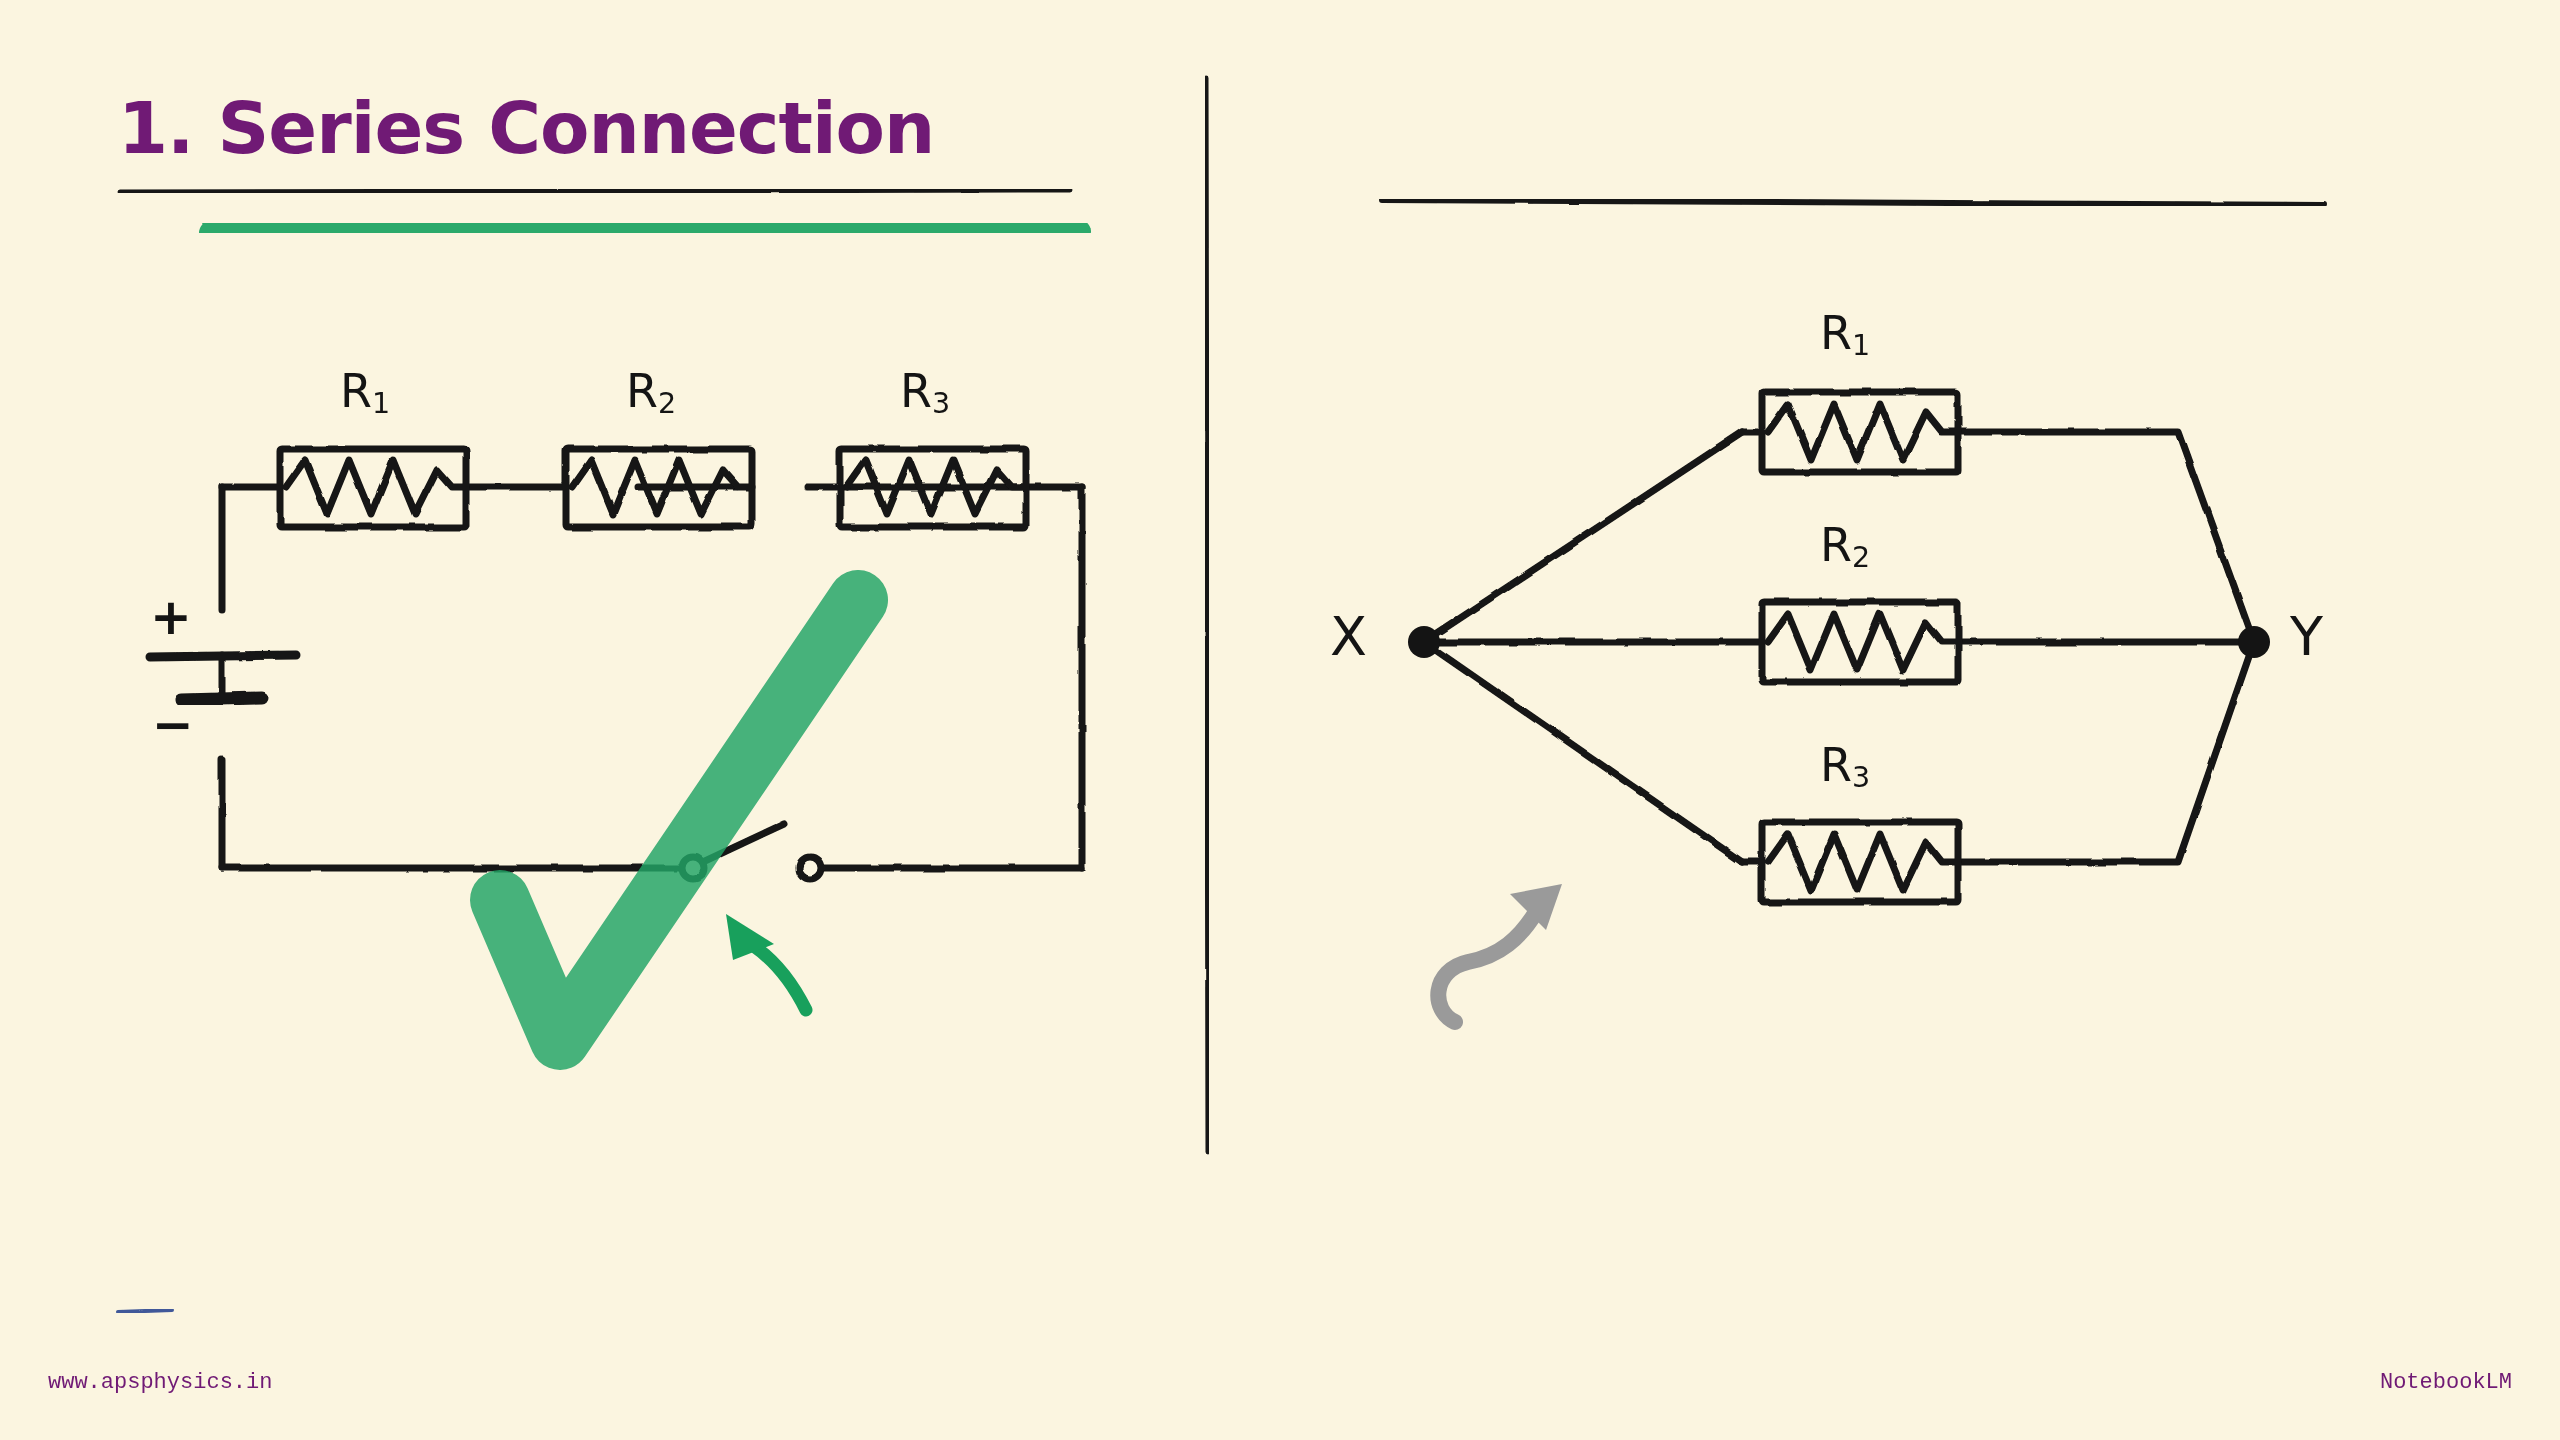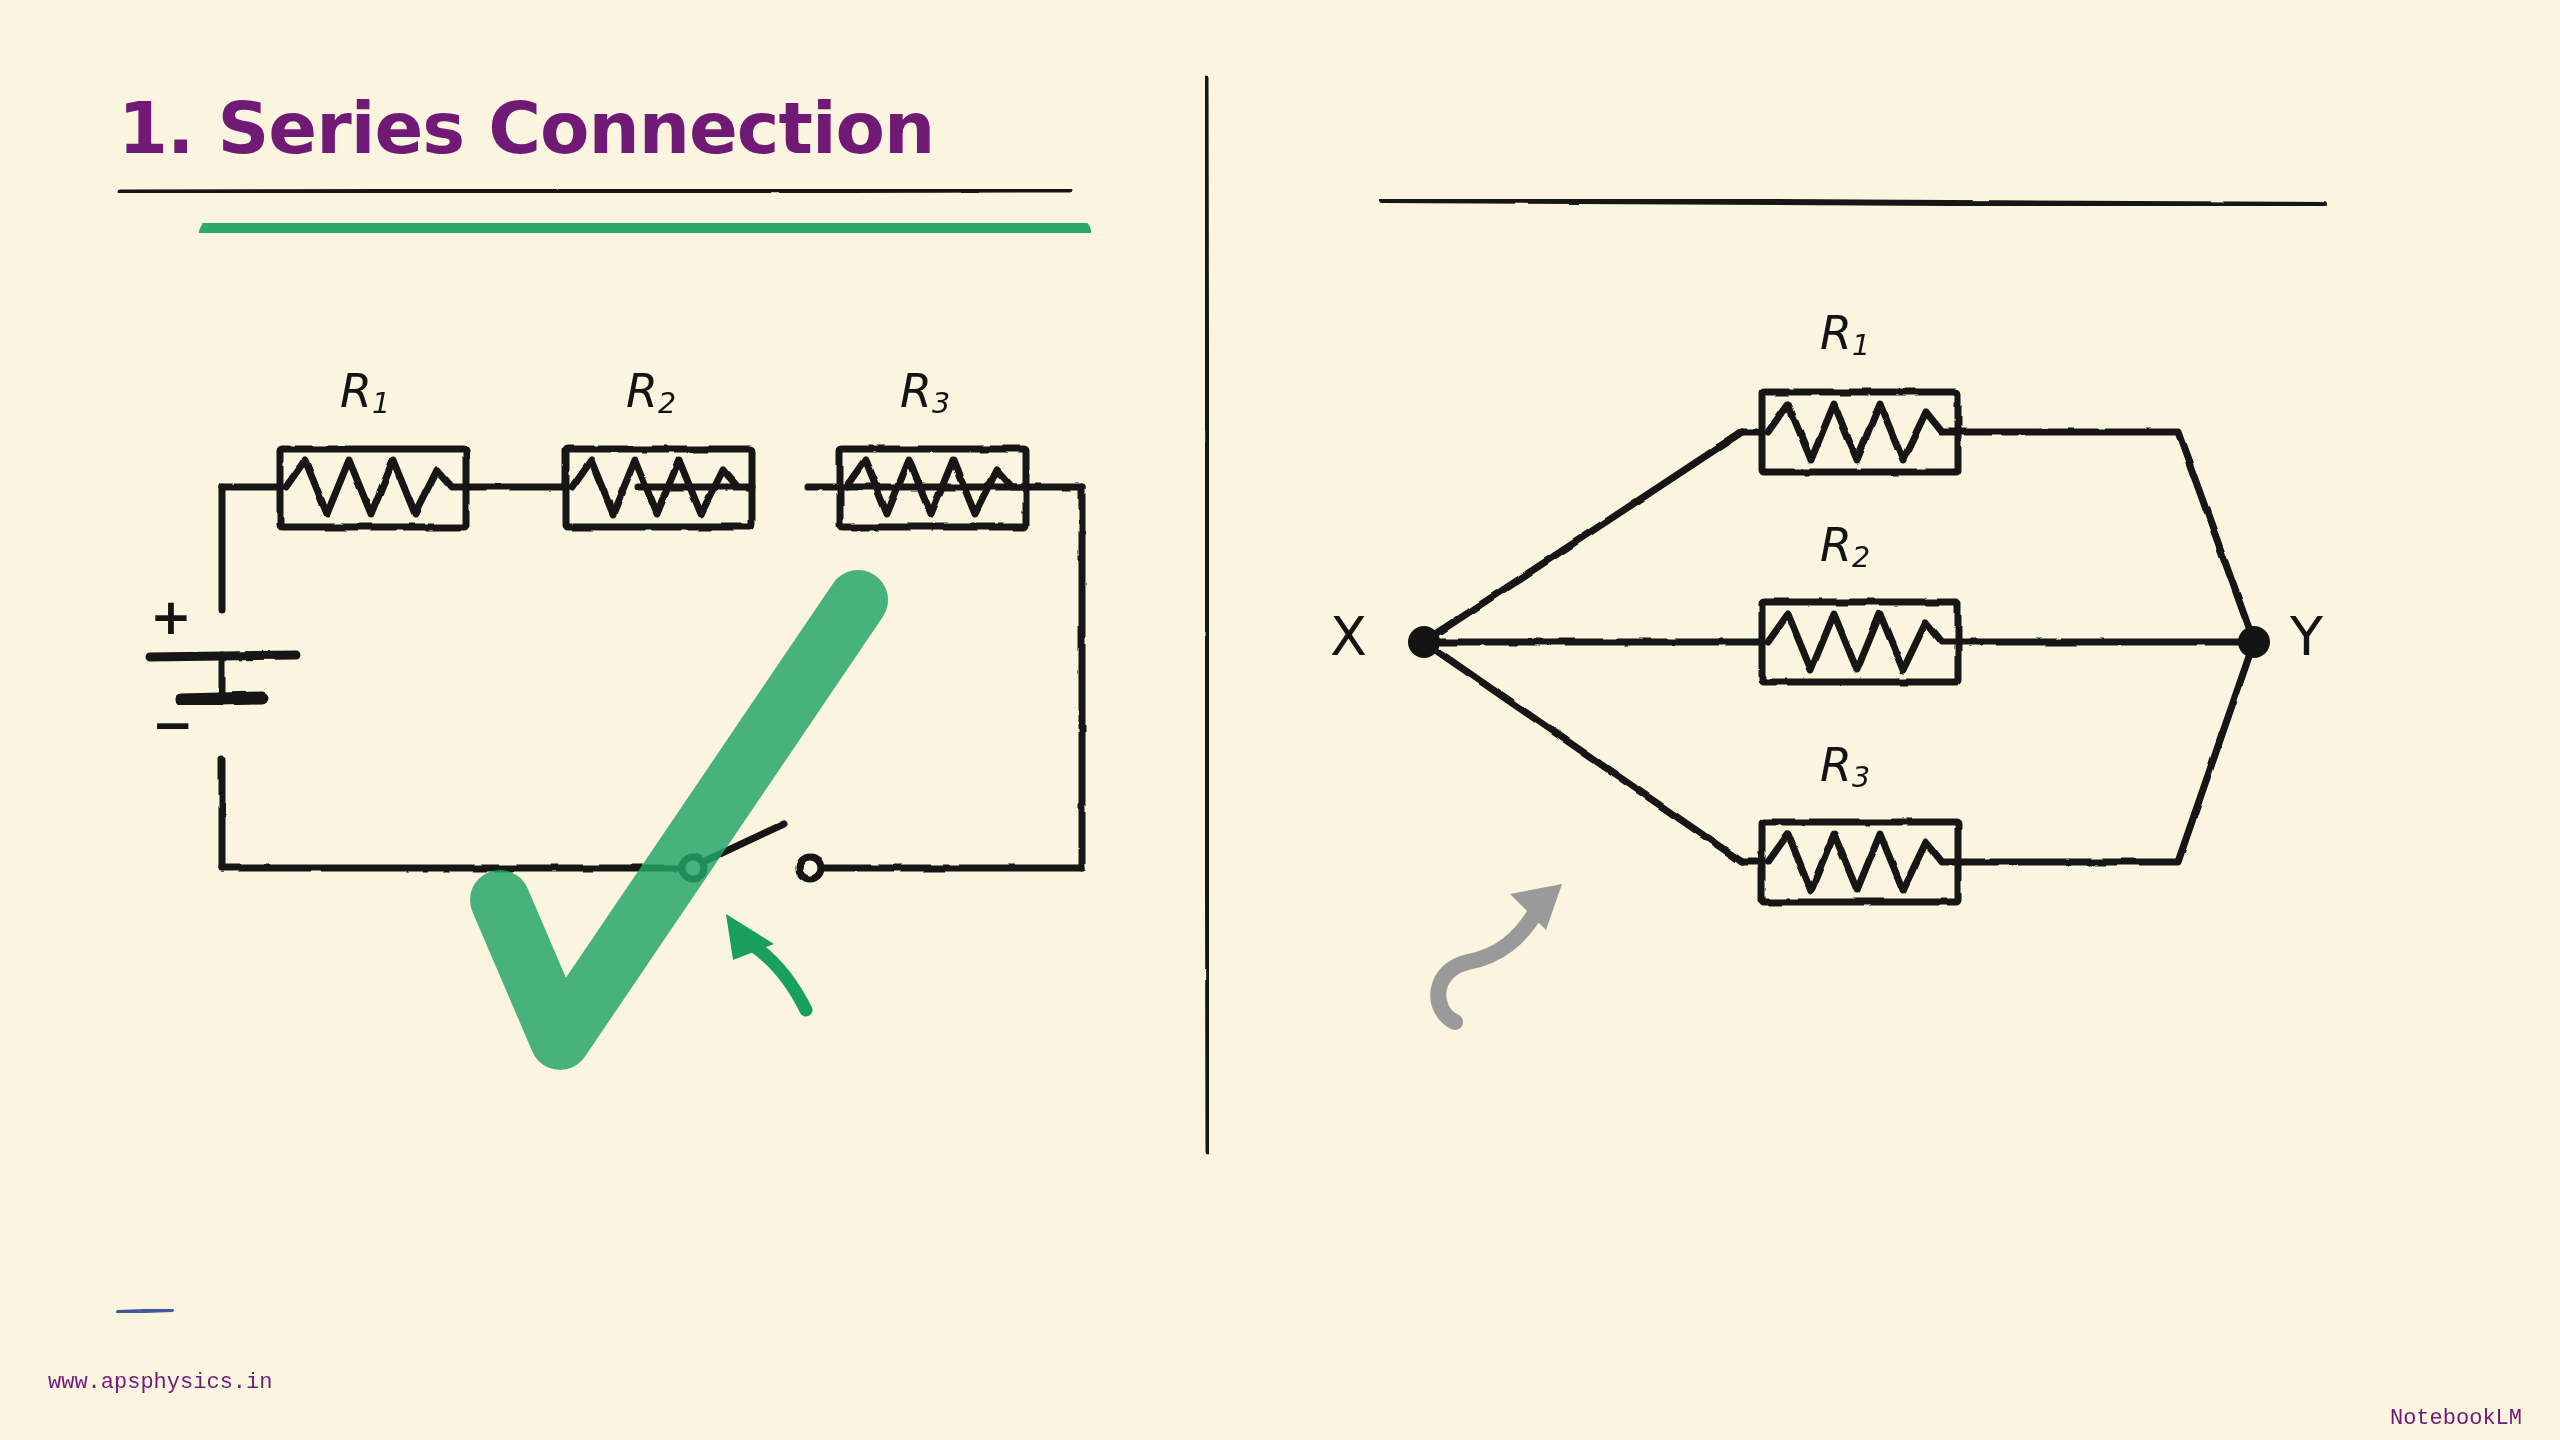--- a/index.html
+++ b/index.html
@@ -20,21 +20,21 @@
     width: 2560px;
     height: 1440px;
     background: #FBF5E0;
   }
   .svg-layer {
     position: absolute;
     left: 0; top: 0;
     width: 2560px;
     height: 1440px;
   }
-  .abs { position: absolute; font-style: italic; }
+  .abs { position: absolute; }
 
   
   .title {
     position: absolute;
     font-family: "DejaVu Sans", sans-serif;
     font-weight: bold;
     font-size: 72px;
     color: #701a75;
     letter-spacing: -1px;
     white-space: nowrap;
@@ -111,21 +111,21 @@
   .footer {
     position: absolute;
     top: 1372px;
     font-family: Liberation Mono, monospace;
     font-size: 22px;
     color: #701a75;
     white-space: nowrap;
     line-height: 1;
   }
   #footer-left  { left: 48px; }
-  #footer-right { right: 38px; margin-top: 36px; }
+  #footer-right { right: 48px; }
 </style>
 </head>
 <body>
 
 <div id="stage">
 
   <svg class="svg-layer" viewBox="0 0 2560 1440">
     <defs>
       <filter id="rough">
         <feTurbulence type="fractalNoise" baseFrequency="0.035" numOctaves="3" seed="7" result="noise"></feTurbulence>

